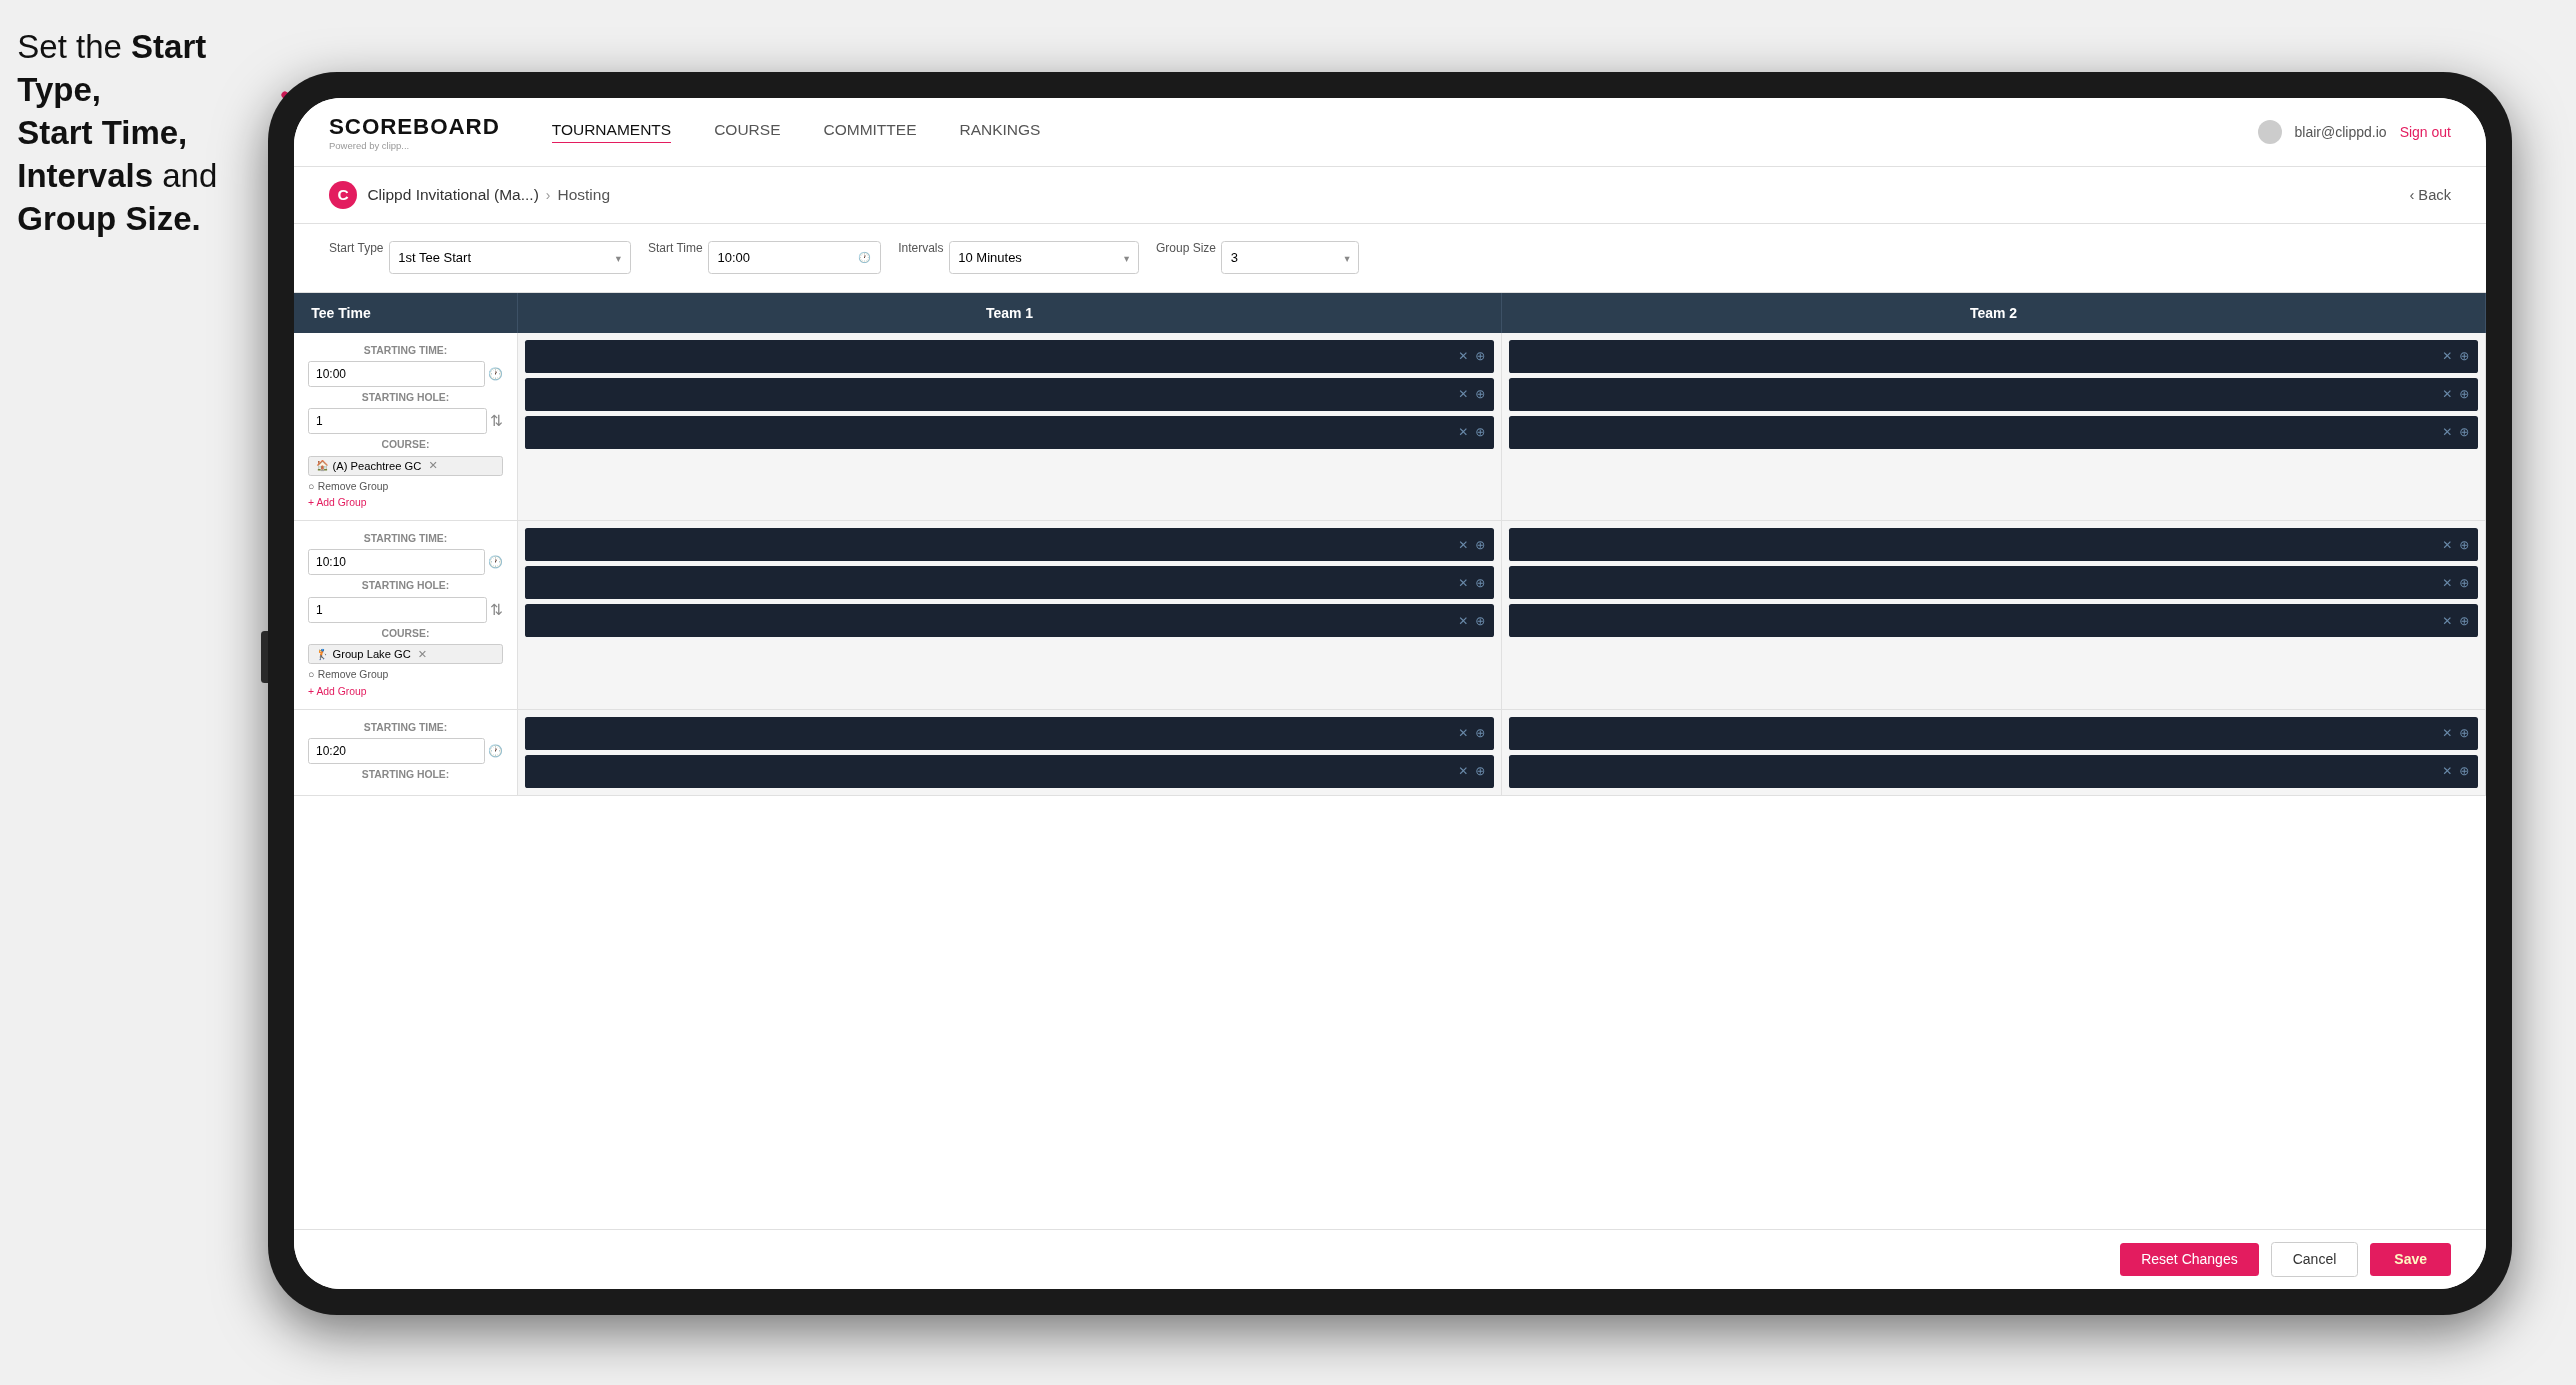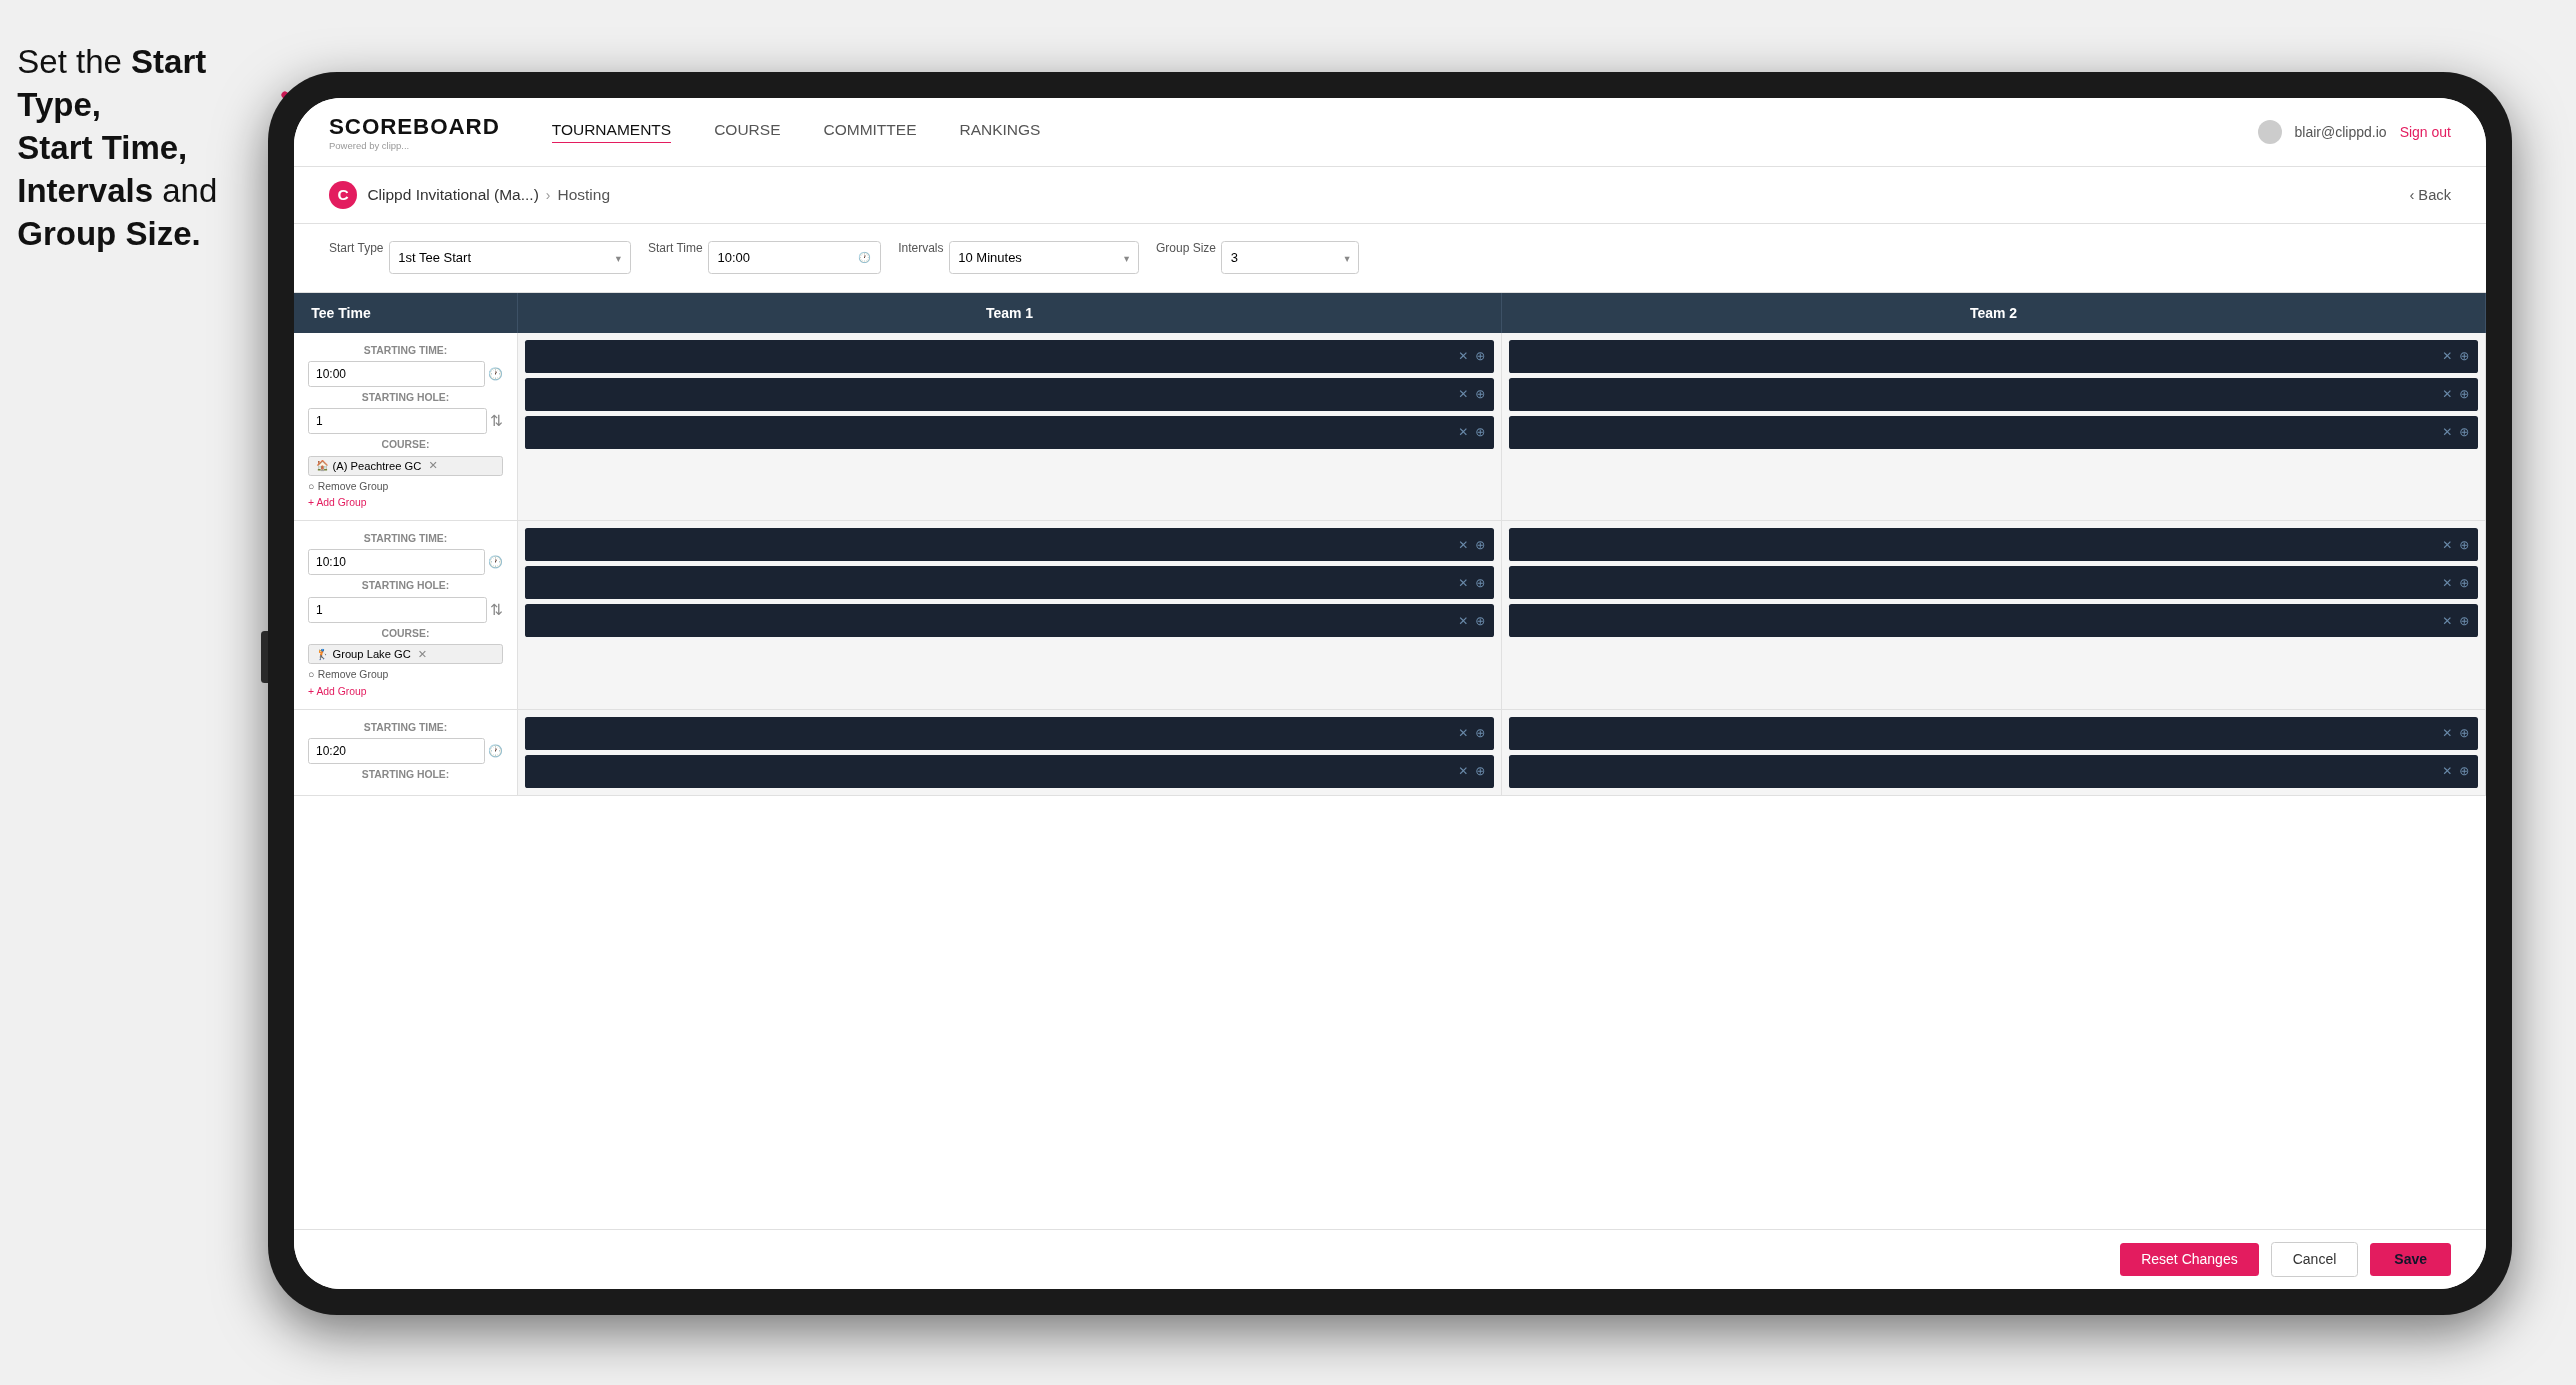--- a/index.html
+++ b/index.html
@@ -8,21 +8,21 @@
       font-family: -apple-system, BlinkMacSystemFont, 'Segoe UI', sans-serif;
       width: 2576px;
       height: 1386px;
       position: relative;
       overflow: hidden;
     }
 
     
     .annotation {
       position: absolute;
-      top: 41px;
+      top: 26px;
       left: 17.3px;
       width: 250px;
       font-size: 33px;
       line-height: 1.3;
       color: #111;
     }
     .annotation strong {
       font-weight: 800;
     }
 
@@ -337,21 +337,21 @@
       background: #fff;
       color: #333;
       border: 0.9px solid #ccc;
       border-radius: 3.5px;
       font-size: 14px;
       cursor: pointer;
     }
     .btn-save {
       padding: 8.6px 24px;
       background: #e31c5f;
-      color: #0f172a;
+      color: #fef9c3;
       border: none;
       border-radius: 3.5px;
       font-size: 14px;
       cursor: pointer;
       font-weight: 600;
     }
 
     
     .tablet-notch {
       position: absolute;

